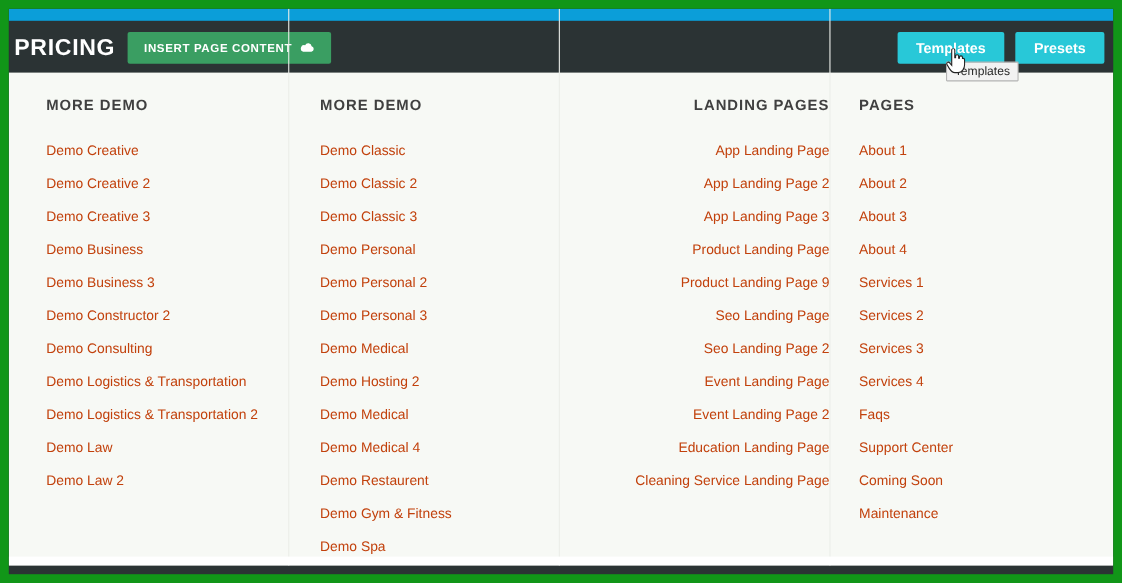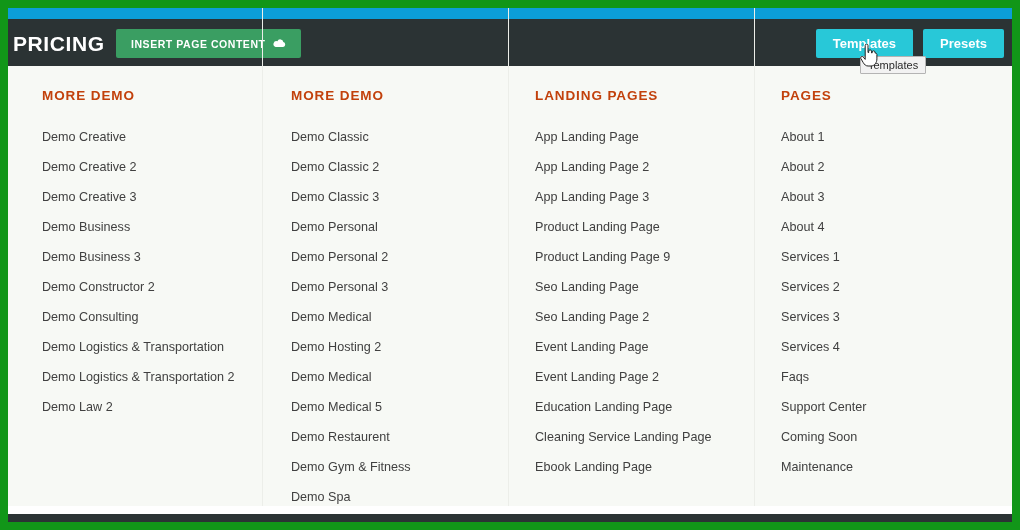--- a/index.html
+++ b/index.html
@@ -126,46 +126,46 @@
     display: flex;
   }
 
   .link-column {
     position: relative;
     padding: 22px 0 0 0;
     height: 100%;
   }
   .link-column.col-0 { width: 254px; padding-left: 34px; }
   .link-column.col-1 { width: 246px; padding-left: 29px; }
-  .link-column.col-2 { width: 246px; padding-left: 27px; }
+  .link-column.col-2 { width: 246px; padding-left: 27px; text-align: right; }
   .link-column.col-3 { width: 258px; padding-left: 27px; }
 
   .link-column + .link-column::before {
     content: "";
     position: absolute;
     left: 0;
     top: -58px;
     width: 1px;
     height: 506px;
     background: #eceee9;
   }
 
   .column-title {
     font-size: 13.5px;
     font-weight: bold;
-    color: #c2410c;
+    color: #404040;
     letter-spacing: 0.9px;
     margin-bottom: 19px;
     font-family: "Liberation Sans", sans-serif;
   }
 
   .column-link {
     display: block;
     font-size: 12.6px;
-    color: #404040;
+    color: #c2410c;
     line-height: 30px;
     text-decoration: none;
     cursor: pointer;
     white-space: nowrap;
     font-family: "Liberation Sans", sans-serif;
   }
 
   
   #panel-bottom-rail {
     position: absolute;
@@ -239,52 +239,52 @@
             <div class="column-title">MORE DEMO</div>
             <a class="column-link">Demo Creative</a>
             <a class="column-link">Demo Creative 2</a>
             <a class="column-link">Demo Creative 3</a>
             <a class="column-link">Demo Business</a>
             <a class="column-link">Demo Business 3</a>
             <a class="column-link">Demo Constructor 2</a>
             <a class="column-link">Demo Consulting</a>
             <a class="column-link">Demo Logistics &amp; Transportation</a>
             <a class="column-link">Demo Logistics &amp; Transportation 2</a>
+            <a class="column-link">Demo Law</a>
             <a class="column-link">Demo Law 2</a>
           </div>
           <div class="link-column col-1">
             <div class="column-title">MORE DEMO</div>
             <a class="column-link">Demo Classic</a>
             <a class="column-link">Demo Classic 2</a>
             <a class="column-link">Demo Classic 3</a>
             <a class="column-link">Demo Personal</a>
             <a class="column-link">Demo Personal 2</a>
             <a class="column-link">Demo Personal 3</a>
             <a class="column-link">Demo Medical</a>
             <a class="column-link">Demo Hosting 2</a>
             <a class="column-link">Demo Medical</a>
-            <a class="column-link">Demo Medical 5</a>
+            <a class="column-link">Demo Medical 4</a>
             <a class="column-link">Demo Restaurent</a>
             <a class="column-link">Demo Gym &amp; Fitness</a>
             <a class="column-link">Demo Spa</a>
           </div>
           <div class="link-column col-2">
             <div class="column-title">LANDING PAGES</div>
             <a class="column-link">App Landing Page</a>
             <a class="column-link">App Landing Page 2</a>
             <a class="column-link">App Landing Page 3</a>
             <a class="column-link">Product Landing Page</a>
             <a class="column-link">Product Landing Page 9</a>
             <a class="column-link">Seo Landing Page</a>
             <a class="column-link">Seo Landing Page 2</a>
             <a class="column-link">Event Landing Page</a>
             <a class="column-link">Event Landing Page 2</a>
             <a class="column-link">Education Landing Page</a>
             <a class="column-link">Cleaning Service Landing Page</a>
-            <a class="column-link">Ebook Landing Page</a>
           </div>
           <div class="link-column col-3">
             <div class="column-title">PAGES</div>
             <a class="column-link">About 1</a>
             <a class="column-link">About 2</a>
             <a class="column-link">About 3</a>
             <a class="column-link">About 4</a>
             <a class="column-link">Services 1</a>
             <a class="column-link">Services 2</a>
             <a class="column-link">Services 3</a>

